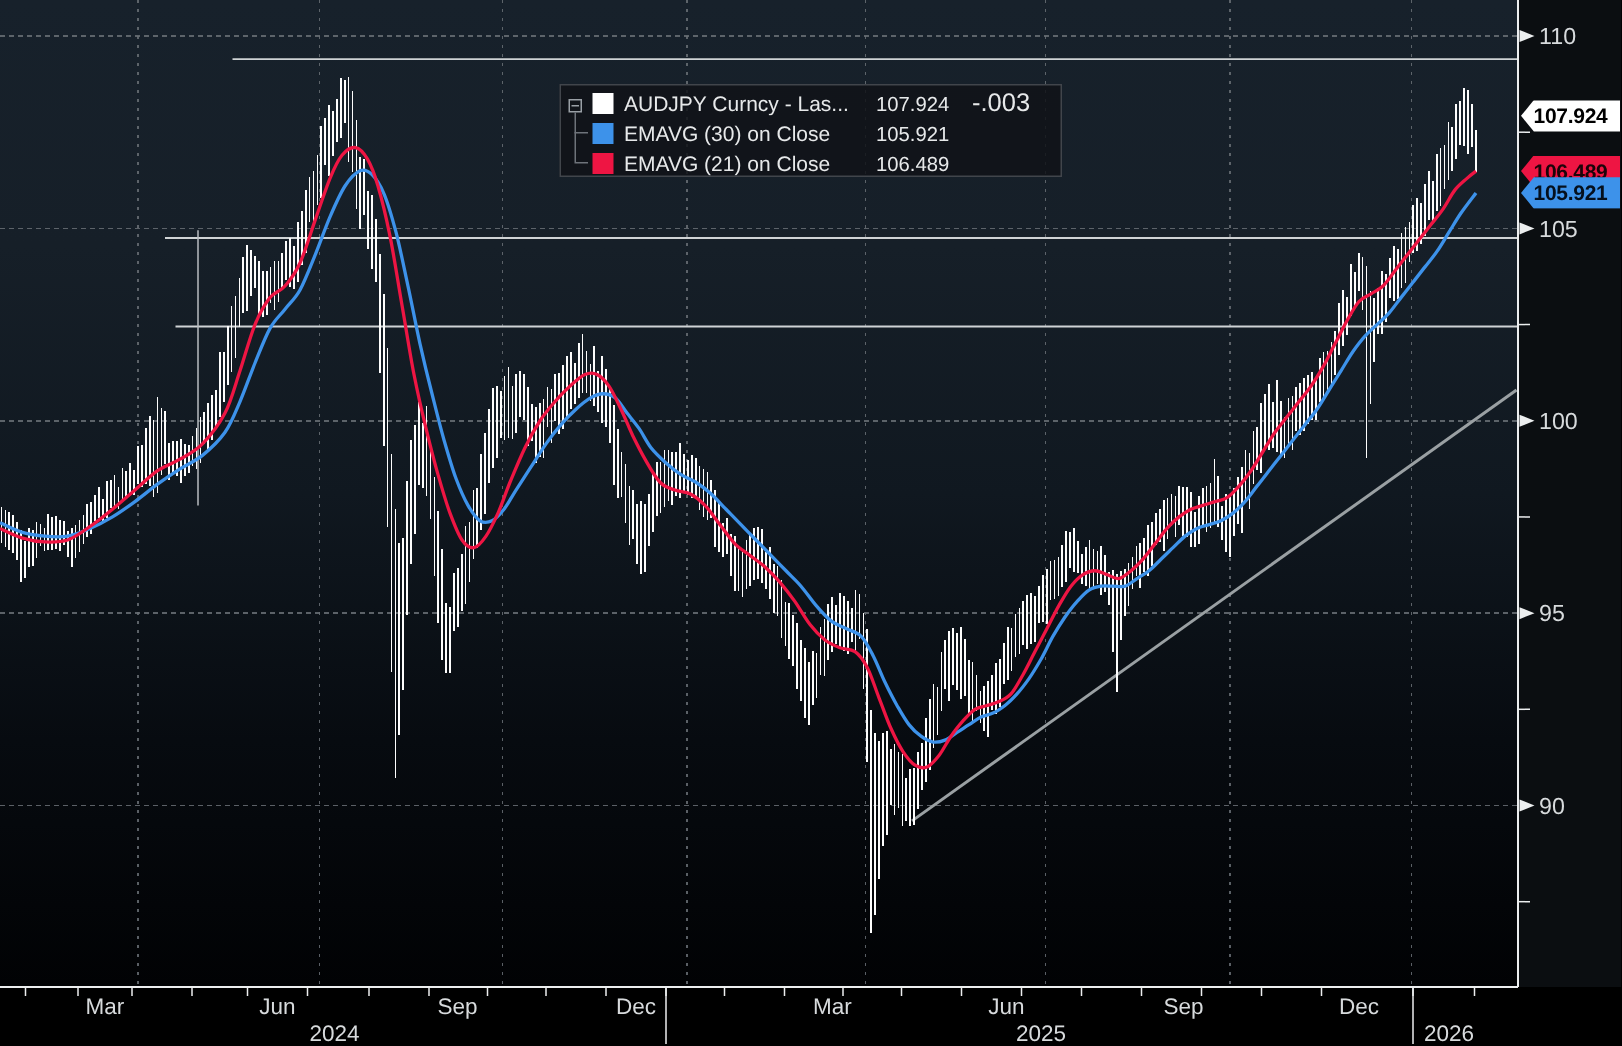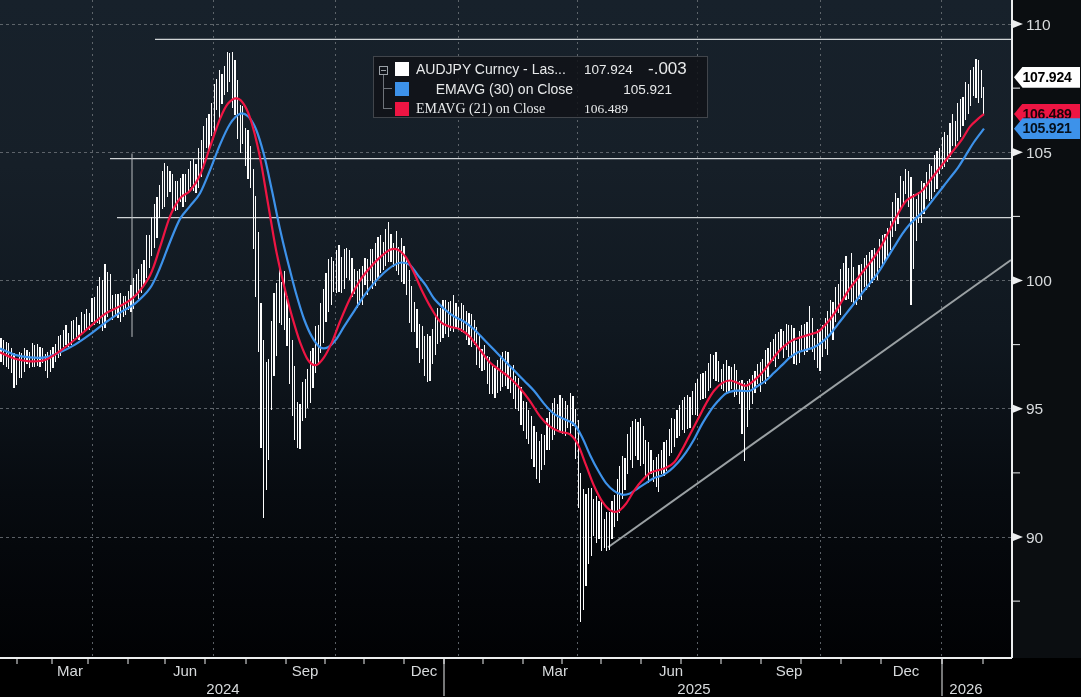--- a/index.html
+++ b/index.html
@@ -523,27 +523,27 @@
     <div class="tlv"></div>
     <div class="tls" style="top:31px;"></div>
     <div class="tls" style="top:51px;"></div>
 
     <div class="lrow" style="top:2px;">
       <div class="swatch" id="sw0" style="background: rgb(255, 255, 255);"></div>
       <div class="llabel">AUDJPY Curncy - Las...</div>
       <div class="lvalue">107.924</div>
       <div class="lchange">-.003</div>
     </div>
-    <div class="lrow" style="top:22px;justify-content:space-between;">
+    <div class="lrow" style="top:22px;">
       <div class="swatch" id="sw1" style="background: rgb(61, 146, 234);"></div>
       <div class="llabel">EMAVG (30)  on Close</div>
       <div class="lvalue">105.921</div>
       <div class="lchange"></div>
     </div>
-    <div class="lrow" style="top:42px;font-family:Liberation Serif, serif;">
+    <div class="lrow" style="top:42px;">
       <div class="swatch" id="sw2" style="background: rgb(238, 21, 67);"></div>
       <div class="llabel">EMAVG (21)  on Close</div>
       <div class="lvalue">106.489</div>
       <div class="lchange"></div>
     </div>
   </div>
 
   <div class="tag" id="tag-ema21" style="top: 103.557px; background: rgb(238, 21, 67); color: rgb(28, 4, 10); z-index: 3;">106.489</div>
   <div class="tag" id="tag-ema30" style="top: 118.126px; background: rgb(61, 146, 234); color: rgb(5, 16, 29); z-index: 4;">105.921</div>
   <div class="tag" id="tag-last" style="top: 66.7494px; background: rgb(255, 255, 255); color: rgb(0, 0, 0); z-index: 6;">107.924</div>

